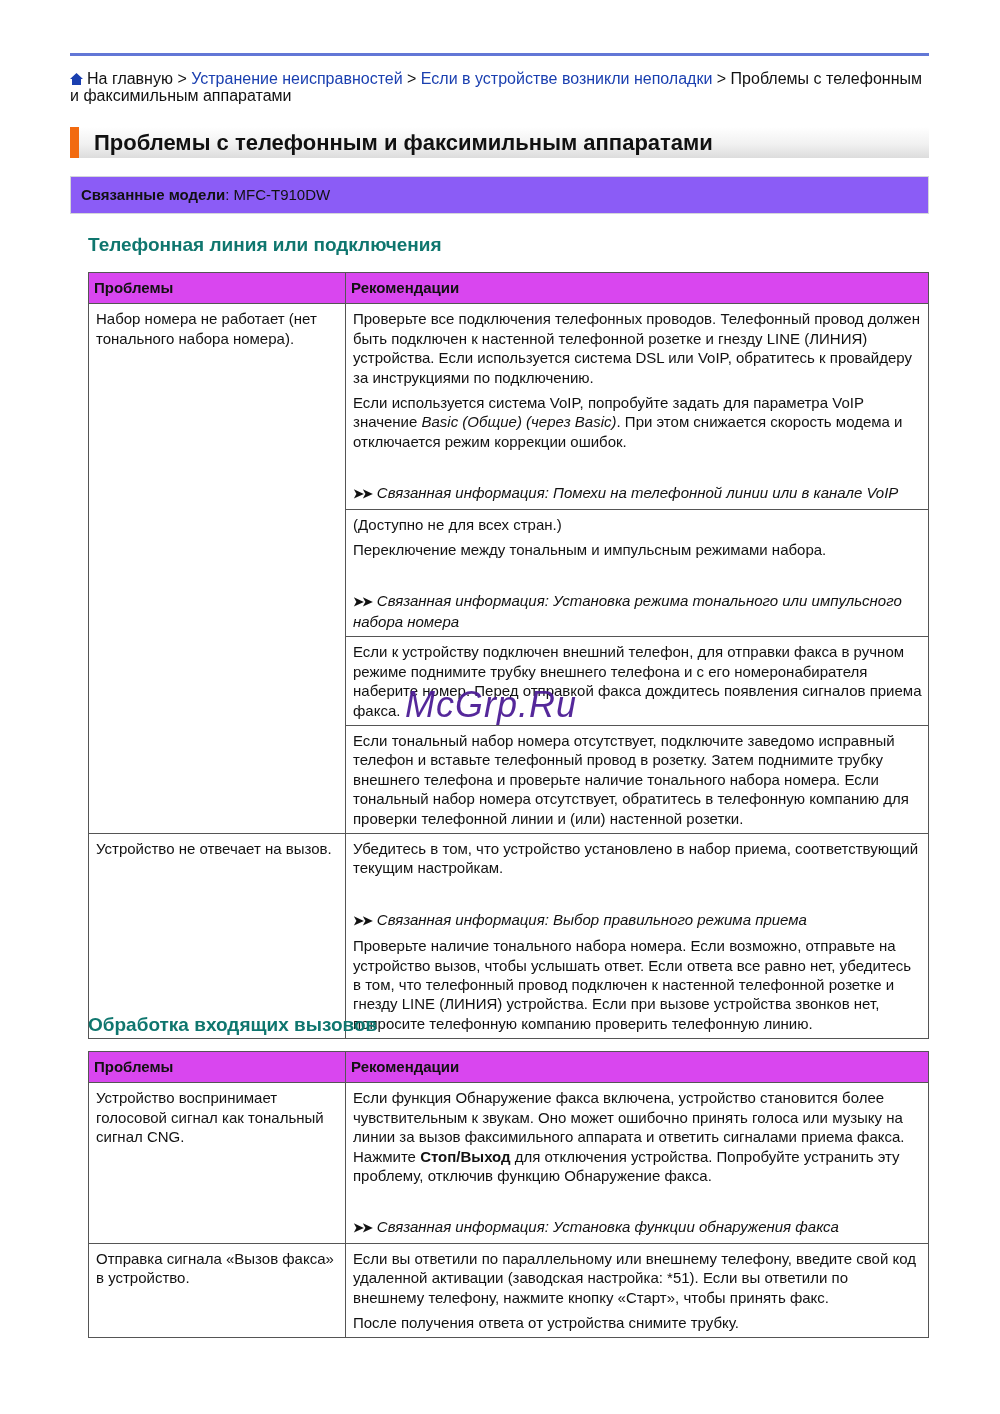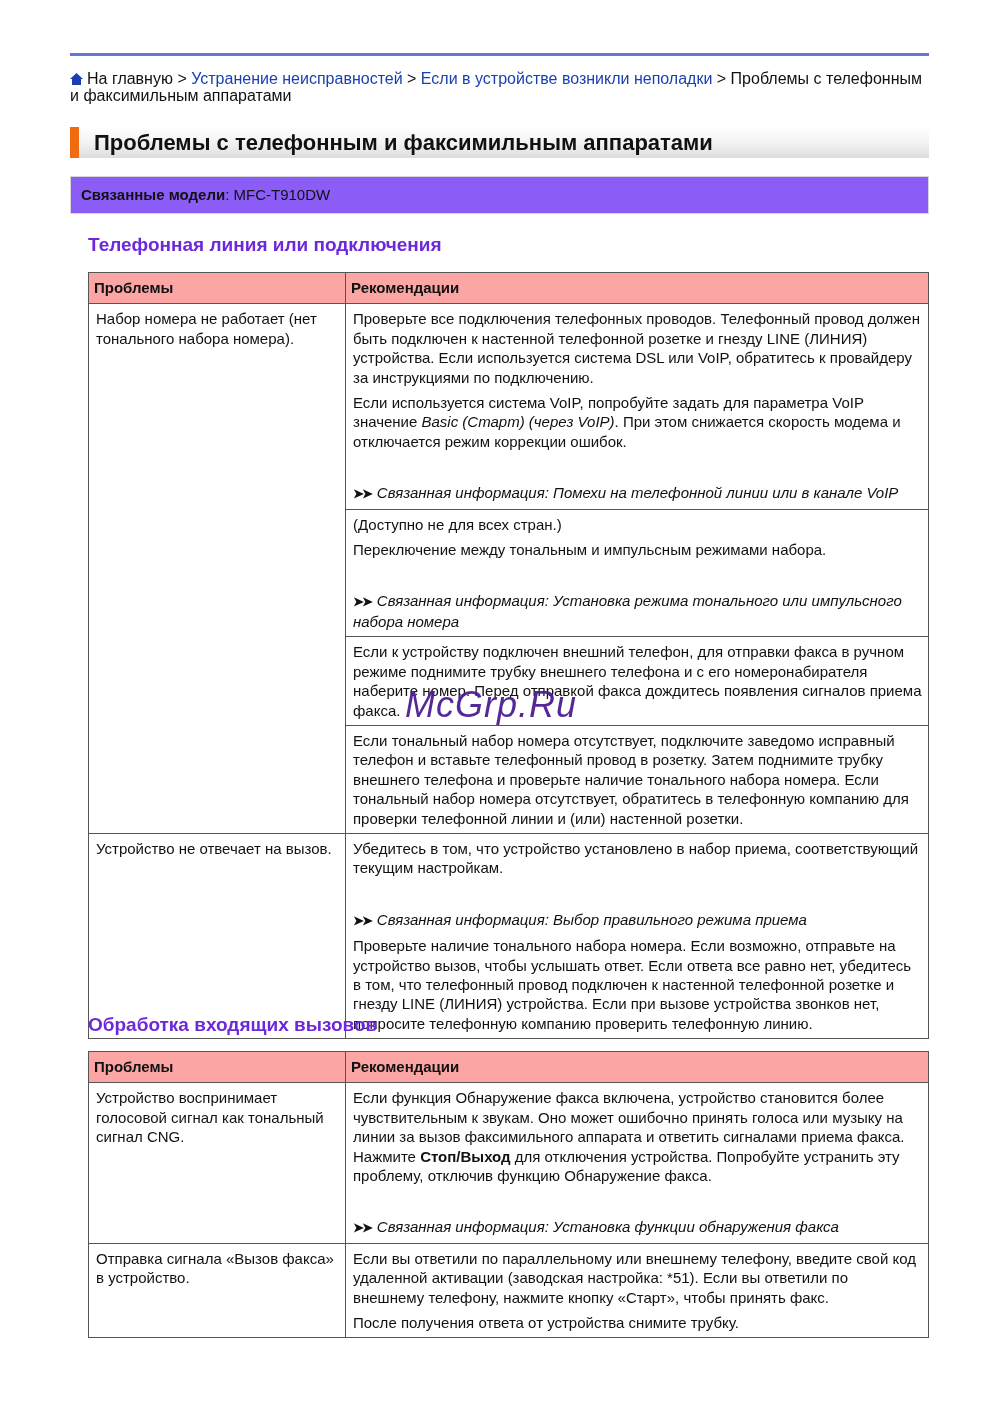--- a/index.html
+++ b/index.html
@@ -17,29 +17,29 @@
       background: linear-gradient(to bottom, #ffffff 0%, #f1f1f1 55%, #dcdcdc 100%);
     }
     .title-accent { position: absolute; left: 0; top: 0; width: 9px; height: 31px; background: #f26a10; }
     .title-text { position: absolute; left: 24px; top: 1px; font-size: 22px; font-weight: bold; line-height: 29px; color: #111; }
     .models-box {
       position: absolute; top: 176px; left: 0; width: 857px; height: 36px;
       background: #8b5cf6; border: 1px solid #d4d6da;
     }
     .models-box .inner { position: absolute; left: 10px; top: 9px; font-size: 15px; }
     .models-box b { font-weight: bold; }
-    h2 { position: absolute; left: 18px; margin: 0; font-size: 19px; font-weight: bold; color: #6d28d9; }
+    h2 { position: absolute; left: 18px; margin: 0; font-size: 19px; font-weight: bold; color: #0f766e; }
     .h-phone { top: 234px; }
     .h-incoming { top: 1014px; }
     table.issues {
       position: absolute; left: 18px; width: 841px; border-collapse: collapse;
       font-size: 15px; line-height: 19.4px;
     }
     table.issues th, table.issues td { border: 1px solid #555; vertical-align: top; text-align: left; }
-    table.issues th { background: #fca5a5; font-weight: bold; padding: 5px 19px 6px 5px; height: 18px; }
+    table.issues th { background: #d946ef; font-weight: bold; padding: 5px 19px 6px 5px; height: 18px; }
     table.issues td { padding: 5px 5px 5px 7px; }
     table.issues td.prob { width: 244px; }
     .t1 { top: 272px; }
     .t2 { top: 1051px; }
     td p { margin: 0 0 6px 0; }
     td p:last-child { margin-bottom: 0; }
     .related { font-style: italic; margin-top: 32px; }
     .arrows { font-style: normal; font-weight: bold; letter-spacing: -2px; margin-right: 6px; font-size: 13px; }
     .watermark {
       position: absolute; left: 405px; top: 684px; font-size: 36px; font-style: italic;
@@ -76,21 +76,21 @@
       <tr>
         <th>Проблемы</th>
         <th>Рекомендации</th>
       </tr>
     </thead>
     <tbody>
       <tr>
         <td class="prob" rowspan="4">Набор номера не работает (нет тонального набора номера).</td>
         <td>
           <p>Проверьте все подключения телефонных проводов. Телефонный провод должен быть подключен к настенной телефонной розетке и гнезду LINE (ЛИНИЯ) устройства. Если используется система DSL или VoIP, обратитесь к провайдеру за инструкциями по подключению.</p>
-          <p><span>Если используется система VoIP, попробуйте задать для параметра VoIP значение </span><em>Basic (Старт) (через VoIP)</em><span>. При этом снижается скорость модема и отключается режим коррекции ошибок.</span></p>
+          <p><span>Если используется система VoIP, попробуйте задать для параметра VoIP значение </span><em>Basic (Общие) (через Basic)</em><span>. При этом снижается скорость модема и отключается режим коррекции ошибок.</span></p>
           <p class="related"><span class="arrows">➤➤</span><span>Связанная информация</span>: <span>Помехи на телефонной линии или в канале VoIP</span></p>
         </td>
       </tr>
       <tr>
         <td>
           <p>(Доступно не для всех стран.)</p>
           <p>Переключение между тональным и импульсным режимами набора.</p>
           <p class="related"><span class="arrows">➤➤</span><span>Связанная информация</span>: <span>Установка режима тонального или импульсного набора номера</span></p>
         </td>
       </tr>

